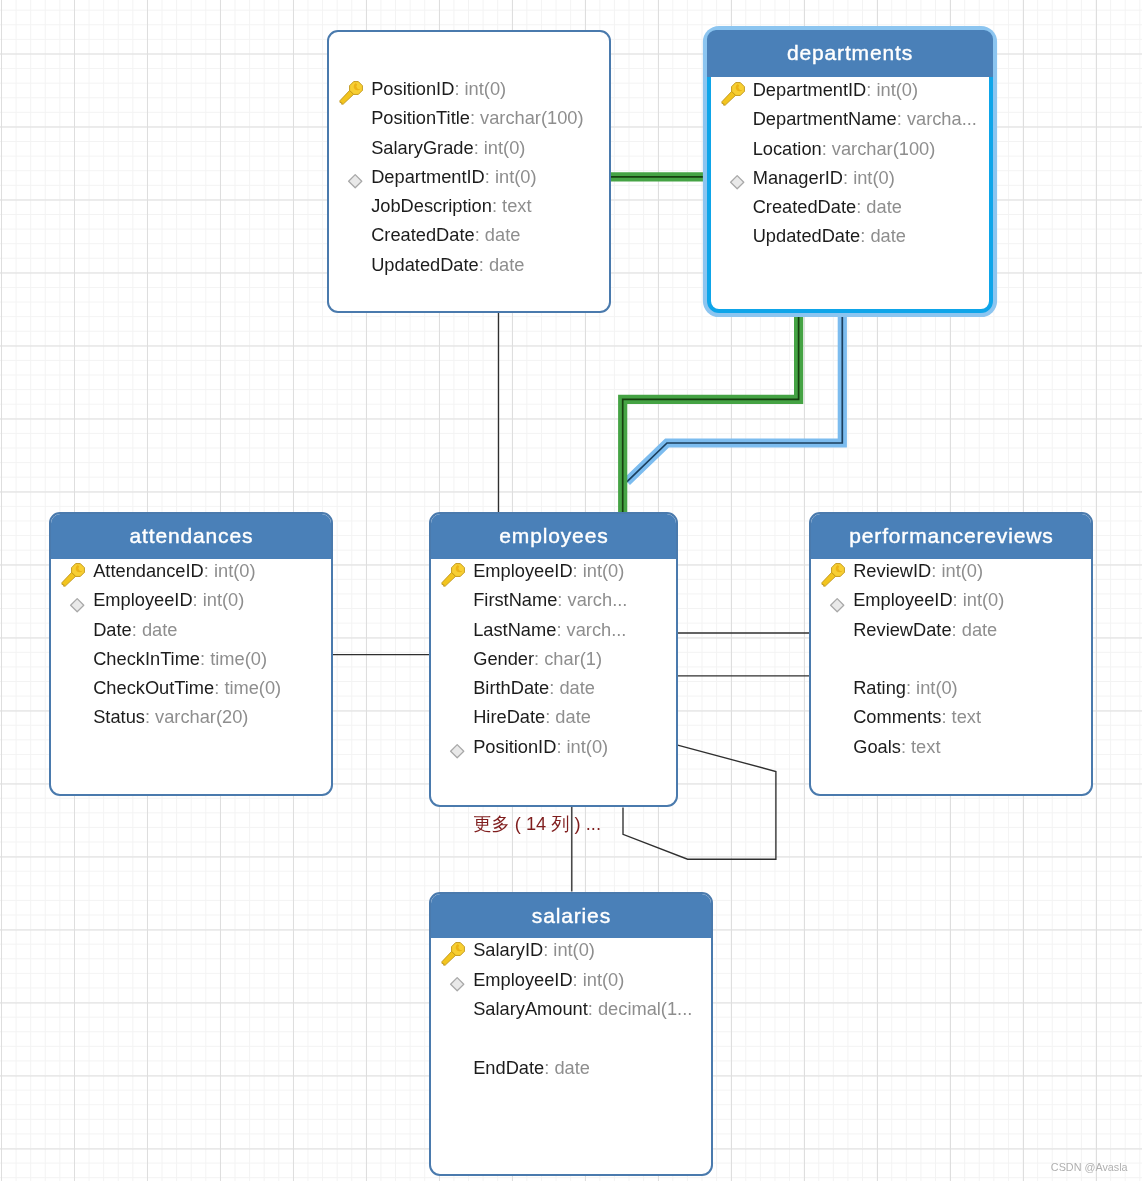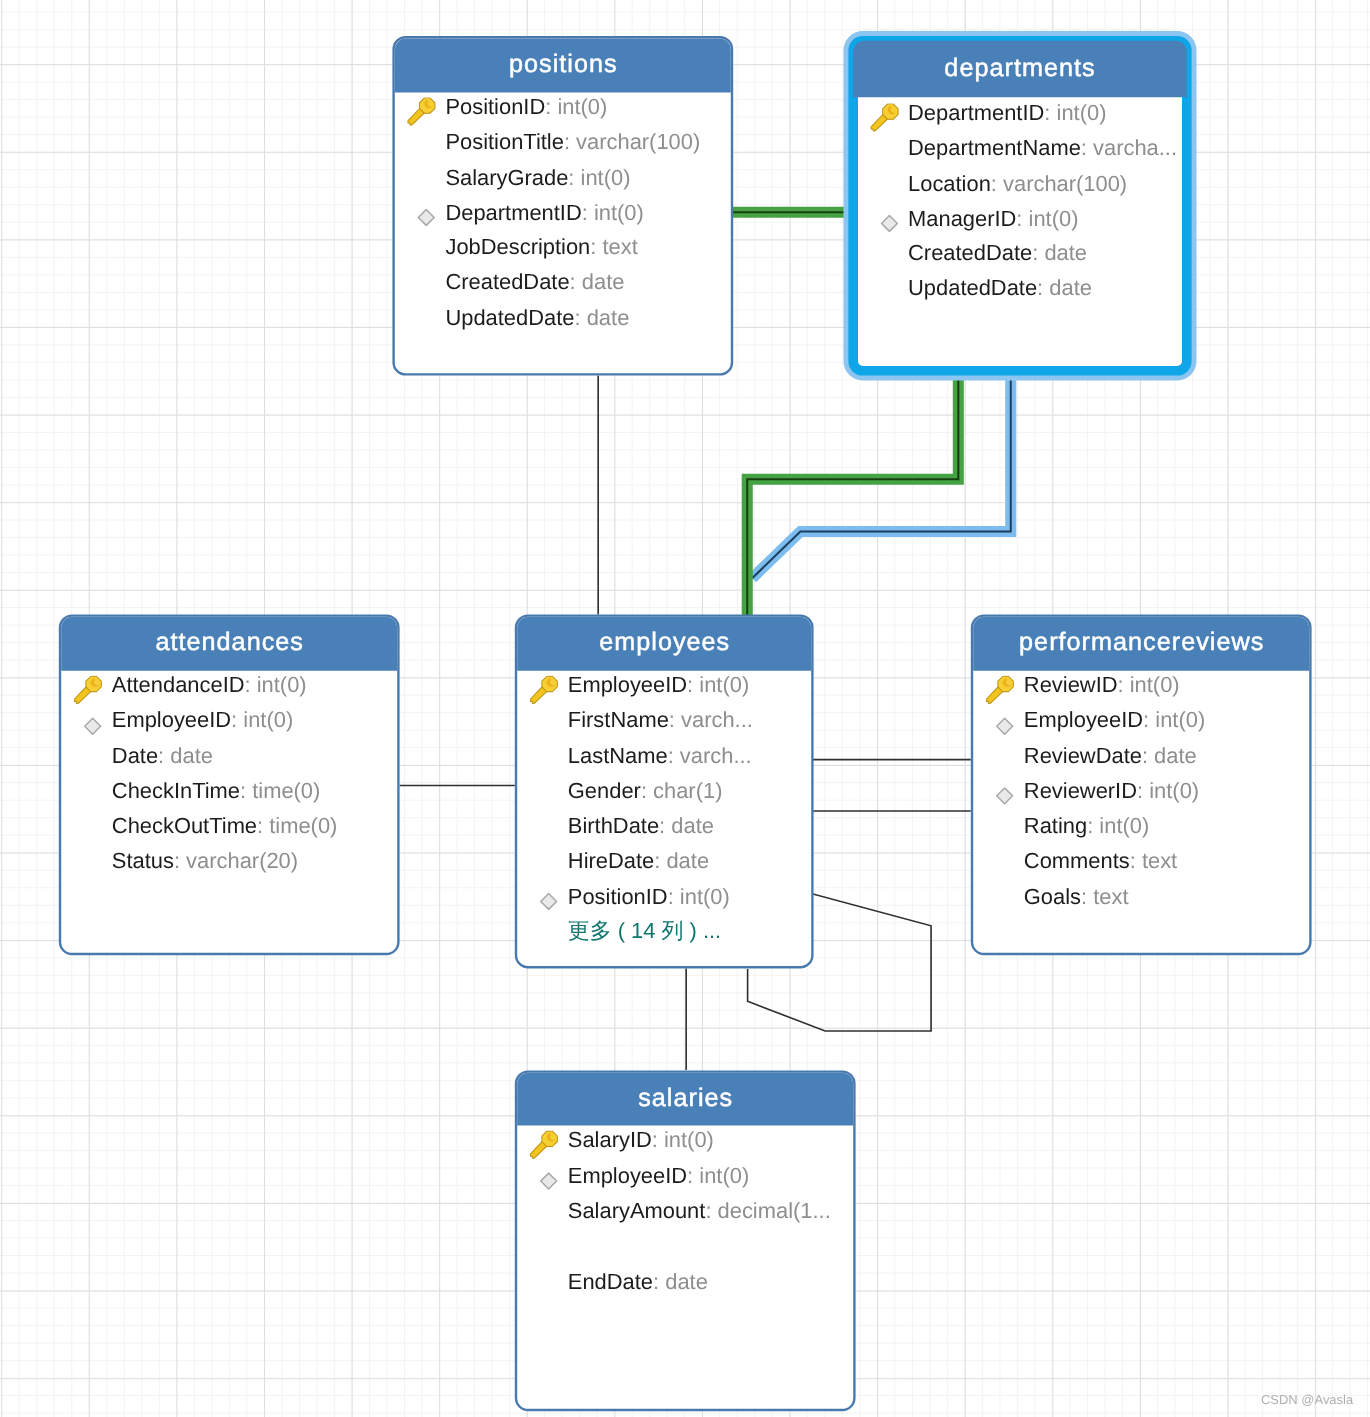--- a/index.html
+++ b/index.html
@@ -25,21 +25,21 @@
   svg.links{position:absolute;left:0;top:0;width:1142px;height:1181px;overflow:visible;}
   .tbl{
     position:absolute;
     background:#fff;
     border:2px solid #4a7aad;
     border-radius:11px;
     box-sizing:border-box;
   }
   .tbl.selected{
     box-shadow:0 0 0 4.1px #8cc5f0;
-    border:8px solid #0ea5e9;
+    border:4px solid #0ea5e9;
     border-radius:12px;
   }
   .tbl-head{
     position:absolute;left:0;top:0;right:0;
     height:44.8px;
     background:#4a80b8;
     border-radius:9.4px 9.4px 0 0;
     color:#fff;
     display:flex;align-items:center;justify-content:center;
     font-size:21px;font-weight:400;
@@ -58,21 +58,21 @@
     height:22px;
     font-size:18.25px;
     line-height:22px;
     color:#1c1c1c;
     white-space:nowrap;
   }
   .row .nm{position:absolute;left:42.2px;top:0;}
   .ico{position:absolute;left:0;top:0;width:38px;height:22px;}
   .ico svg{position:absolute;}
   .ftype{color:#8e8e8e;}
-  .more{color:#0f766e;}
+  .more{color:#7f1d1d;margin-top:48px;}
   .more .nm{left:42.2px;}
   .wm{
     position:absolute;right:14.4px;bottom:8.5px;
     font-size:10.8px;color:#b0b0b0;
   }
 </style>
 </head>
 <body>
 
 <div id="canvas">
@@ -86,21 +86,20 @@
       <path d="M798.6,314 L798.6,399.4 L622.7,399.4 L622.7,513" fill="none" stroke="#45a344" stroke-width="9.2" stroke-linejoin="miter"></path>
       <path d="M798.6,314 L798.6,399.4 L622.7,399.4 L622.7,513" fill="none" stroke="#16400f" stroke-width="1.7"></path>
       <path d="M333,654.6 L429,654.6" fill="none" stroke="#2f2f2f" stroke-width="1.35"></path>
       <path d="M639.5,633 L809,633" fill="none" stroke="#2f2f2f" stroke-width="1.35"></path>
       <path d="M639.5,675.8 L809,675.8" fill="none" stroke="#2f2f2f" stroke-width="1.35"></path>
       <path d="M639.8,742.3 L667.4,742.3 L775.9,771.5 L775.9,859.2 L687.6,859.2 L623,834.4 L623,807.5" fill="none" stroke="#2f2f2f" stroke-width="1.35"></path>
       <path d="M571.8,807 L571.8,891.6" fill="none" stroke="#2f2f2f" stroke-width="1.35"></path>
     </svg>
   <div id="tables">
       <div class="tbl" style="left: 327px; top: 30px; width: 284px; height: 283px;">
-        <div class="tbl-head">positions</div>
         <div class="row" style="top: 45.9px;">
           <span class="ico">
             <svg width="27" height="26" viewBox="0 0 27 26" style="left:10px;top:3px">
               <g transform="rotate(-45 17 7)">
                 <path d="M-3.4 4.6 L12.0 4.2 L12.0 9.8 L-3.4 9.4 L-4.6 8.3 L-3.4 7.2 L-4.6 6.0 Z" fill="#f2c41e" stroke="#bb8f10" stroke-width="0.8" stroke-linejoin="round"></path>
                 <path d="M19.9 0.8 L23.2 4.1 L23.2 9.9 L19.9 13.2 L14.1 13.2 L10.8 9.9 L10.8 4.1 L14.1 0.8 Z" fill="#f7cf33" stroke="#bb8f10" stroke-width="0.8" stroke-linejoin="round"></path>
                 <path d="M20.3 3.4 A3.8 3.8 0 1 0 20.3 10.6 A2.5 2.5 0 1 1 20.3 5.4 Z" fill="#ecb316"></path>
               </g>
             </svg>
           </span>
@@ -258,28 +257,20 @@
         <div class="row" style="top: 75.2px;">
           <span class="ico">
             <svg width="17" height="17" viewBox="0 0 17 17" style="left:18.3px;top:7.7px">
               <path d="M8.2 1.6 L14.8 8.2 L8.2 14.8 L1.6 8.2 Z" fill="#e9e9e9" stroke="#a8a8a8" stroke-width="1.25" stroke-linejoin="round"></path>
             </svg>
           </span>
           <span class="nm"><span>EmployeeID</span><span class="ftype">: </span><span class="ftype">int(0)</span></span>
         </div>
         <div class="row" style="top: 104.5px;">
           <span class="nm"><span>ReviewDate</span><span class="ftype">: </span><span class="ftype">date</span></span>
-        </div>
-        <div class="row" style="top: 133.8px;">
-          <span class="ico">
-            <svg width="17" height="17" viewBox="0 0 17 17" style="left:18.3px;top:7.7px">
-              <path d="M8.2 1.6 L14.8 8.2 L8.2 14.8 L1.6 8.2 Z" fill="#e9e9e9" stroke="#a8a8a8" stroke-width="1.25" stroke-linejoin="round"></path>
-            </svg>
-          </span>
-          <span class="nm"><span>ReviewerID</span><span class="ftype">: </span><span class="ftype">int(0)</span></span>
         </div>
         <div class="row" style="top: 163.1px;">
           <span class="nm"><span>Rating</span><span class="ftype">: </span><span class="ftype">int(0)</span></span>
         </div>
         <div class="row" style="top: 192.4px;">
           <span class="nm"><span>Comments</span><span class="ftype">: </span><span class="ftype">text</span></span>
         </div>
         <div class="row" style="top: 221.7px;">
           <span class="nm"><span>Goals</span><span class="ftype">: </span><span class="ftype">text</span></span>
         </div>

